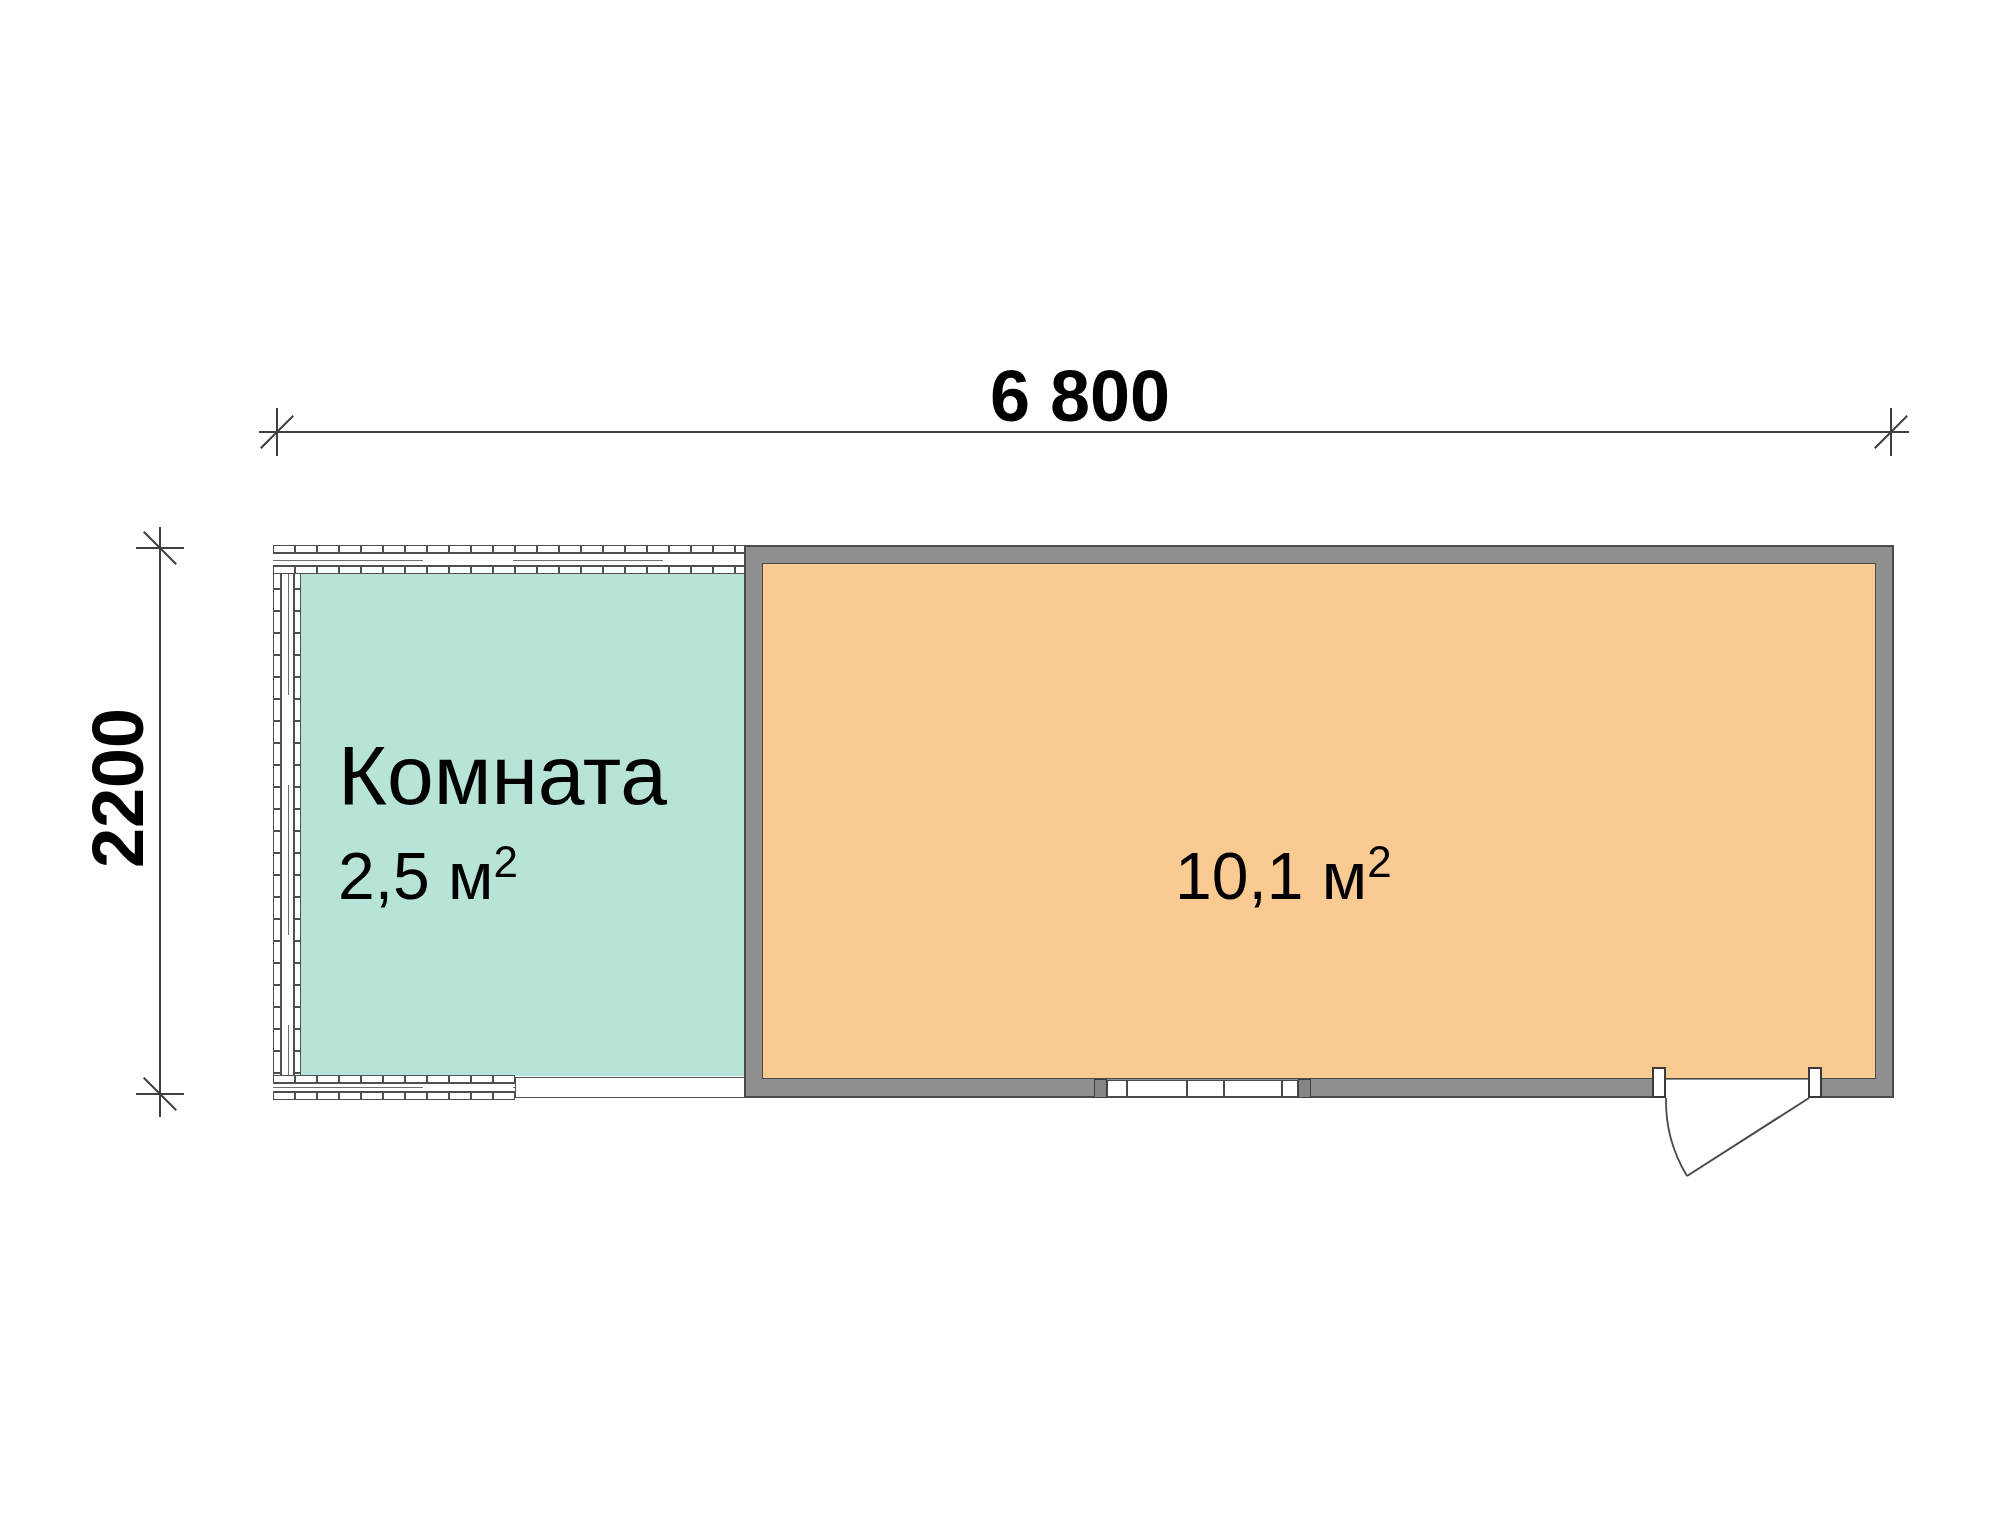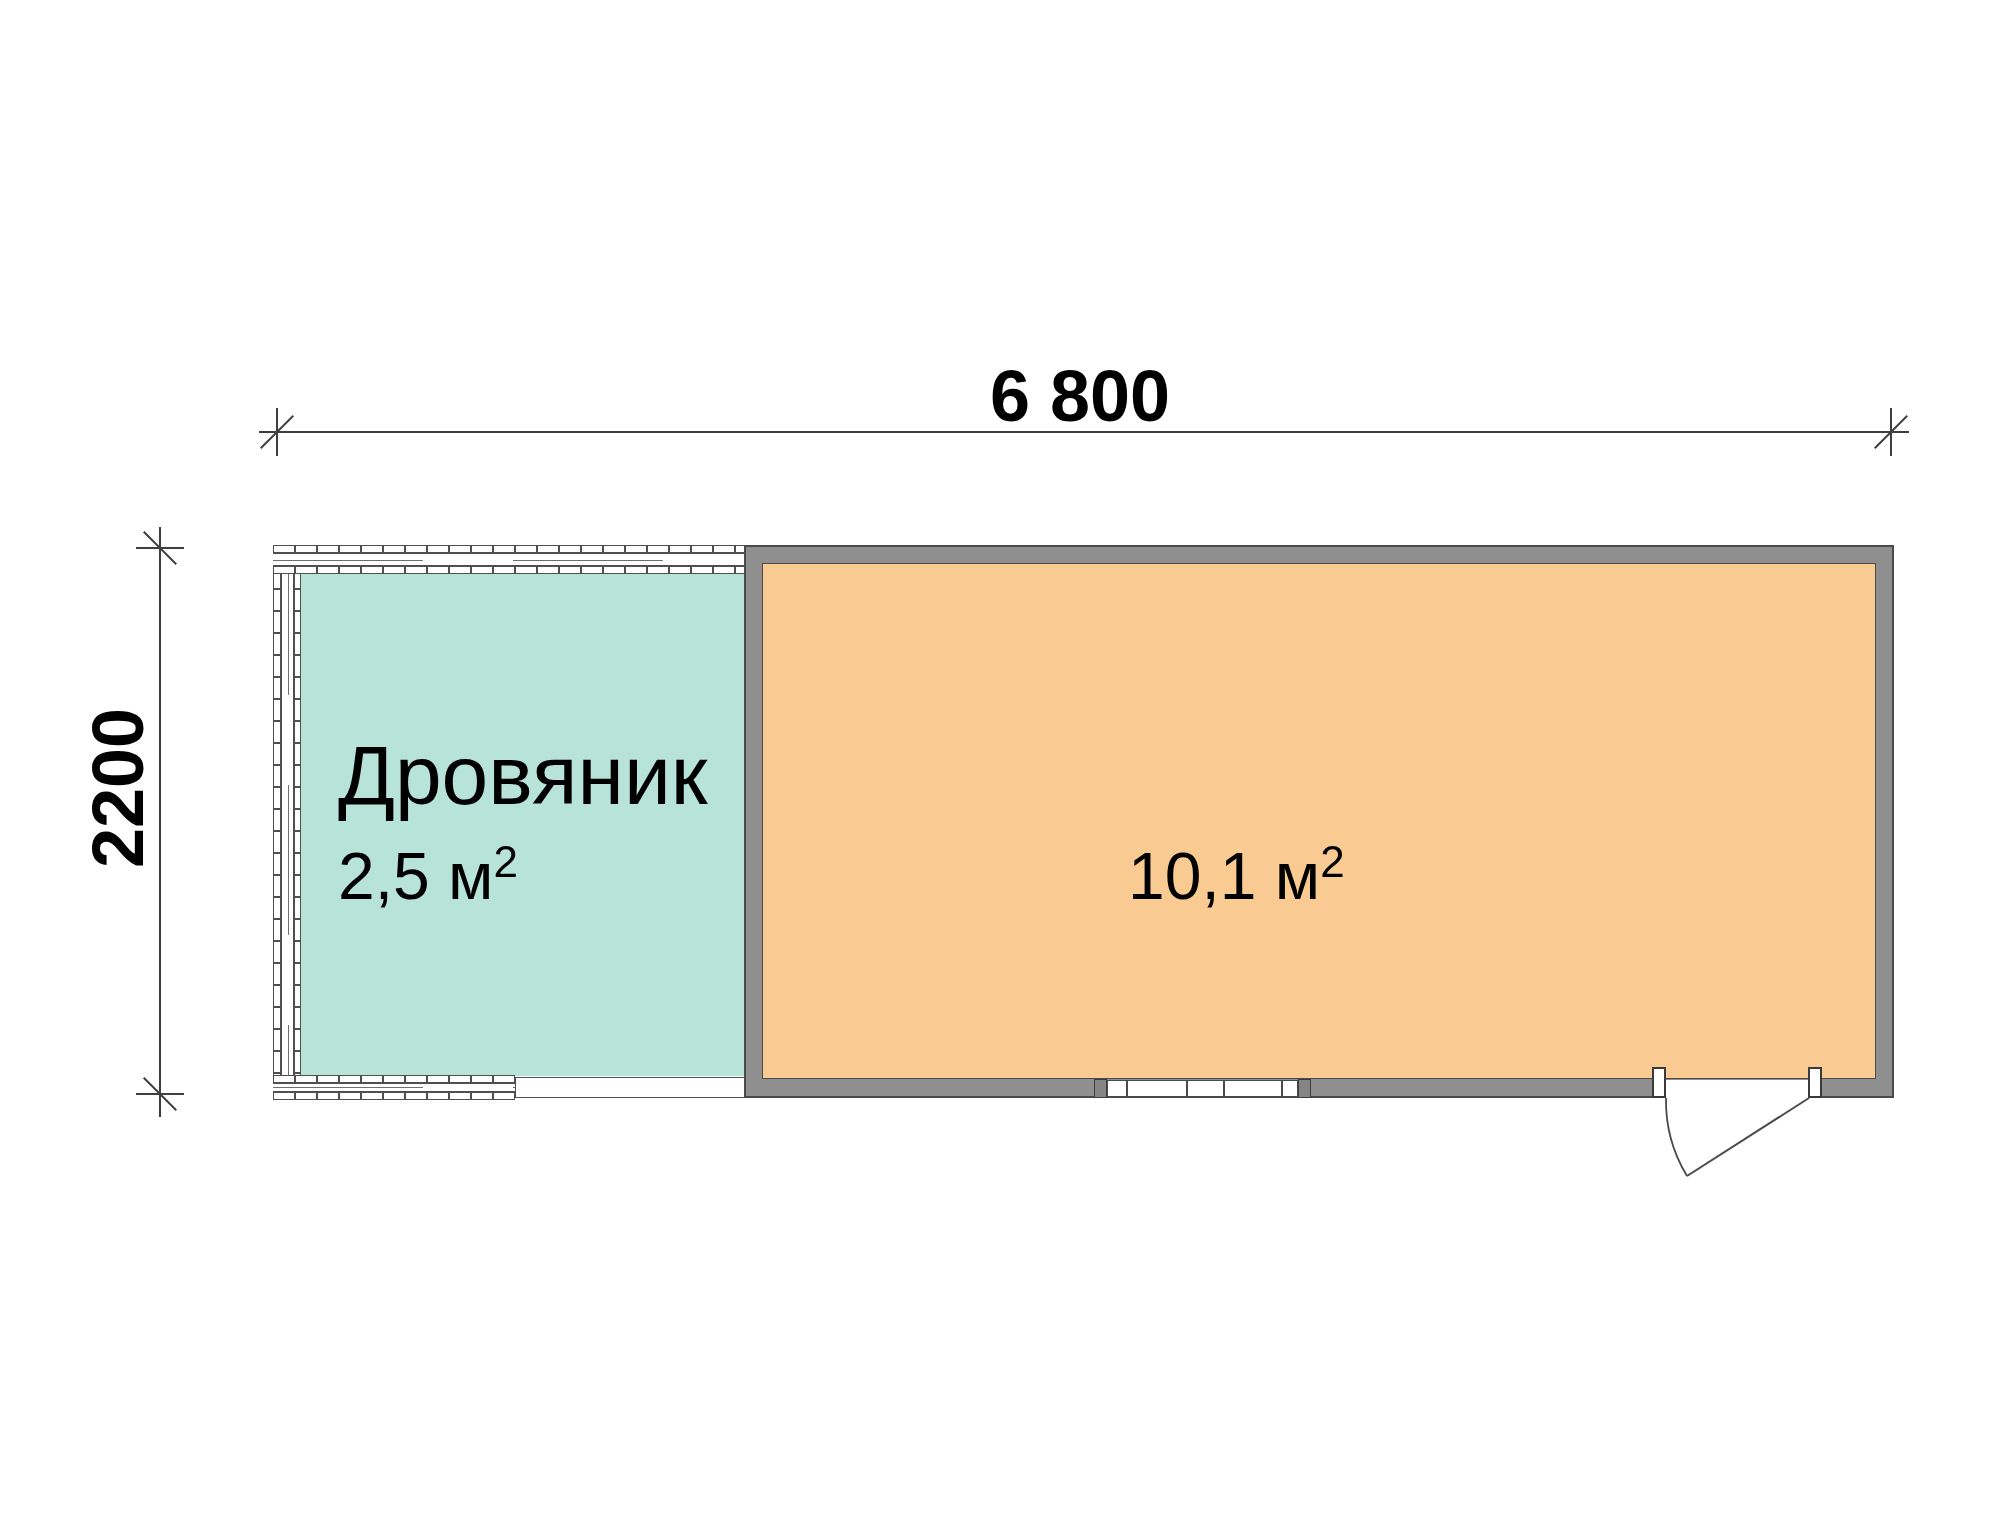--- a/index.html
+++ b/index.html
@@ -118,22 +118,22 @@
       <div class="abs door-jamb" style="left:1652px; top:1067px; width:14px; height:31px;"></div>
       <div class="abs door-jamb" style="left:1808px; top:1067px; width:14px; height:31px;"></div>
     </div>
   </div>
 
   <svg class="overlay" width="2000" height="1538" viewBox="0 0 2000 1538">
     <line x1="1809" y1="1098" x2="1687" y2="1176" stroke="#4a4a4a" stroke-width="2"></line>
     <path d="M 1666 1098 A 145 145 0 0 0 1687 1176" stroke="#4a4a4a" stroke-width="1.8" fill="none"></path>
   </svg>
 
-  <div class="abs room-name" style="left:338px; top:733px;">Дровяник</div>
+  <div class="abs room-name" style="left:338px; top:733px;">Комната</div>
   <div class="abs room-area" style="left:338px; top:840px;">
     <span>2,5 м</span><span class="sup">2</span>
   </div>
 
-  <div class="abs room-area" style="left:1128px; top:840px;">
+  <div class="abs room-area" style="left:1175px; top:840px;">
     <span>10,1 м</span><span class="sup">2</span>
   </div>
 
 </div>
 
 </body></html>

